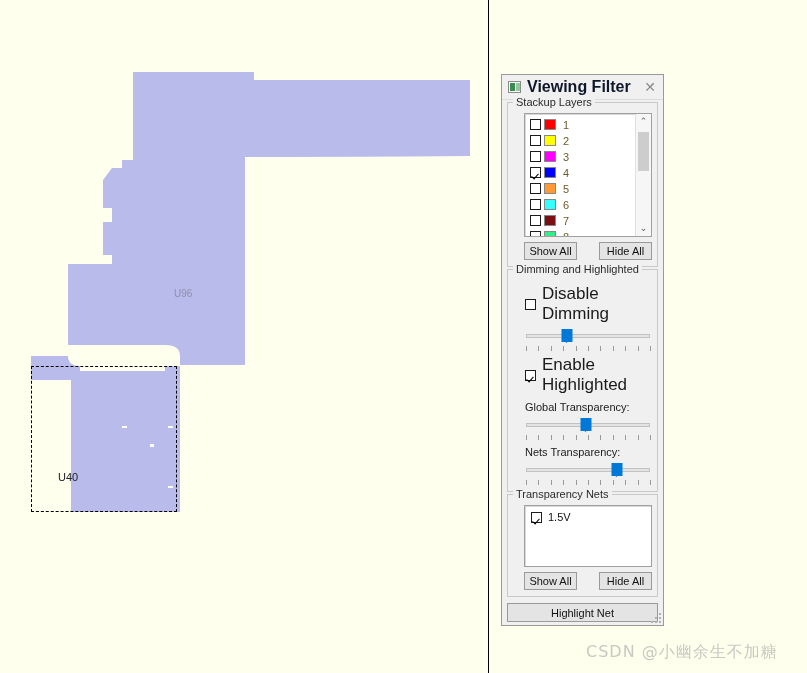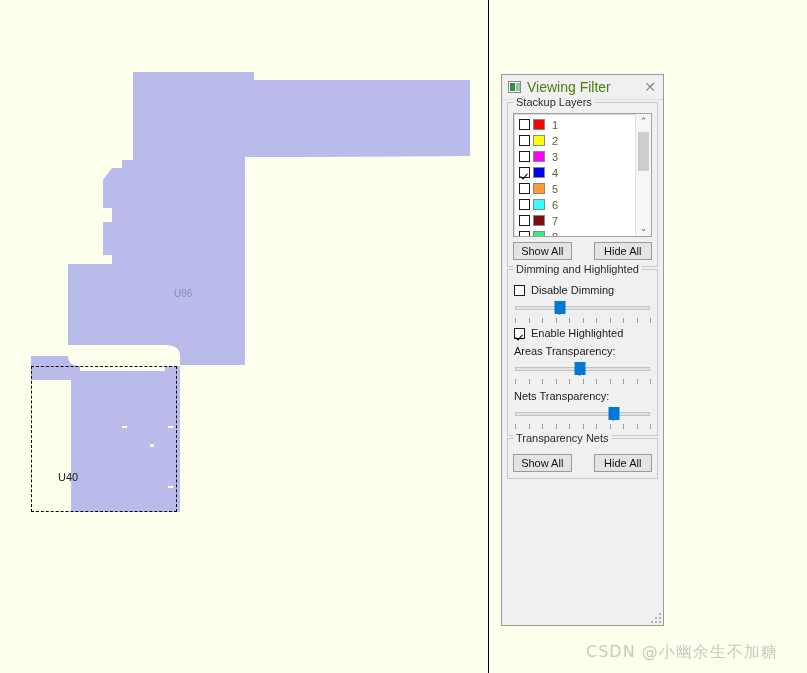--- a/index.html
+++ b/index.html
@@ -74,34 +74,34 @@
   }
   #titlebar .tb-icon::before{
     content:"";position:absolute;left:1px;top:1px;width:5px;height:8px;
     background:#3a8a52;
   }
   #titlebar .tb-icon::after{
     content:"";position:absolute;left:7px;top:1px;width:4px;height:8px;
     background:#8fc9a0;
   }
   #titlebar .tb-title{
-    flex:1 1 auto;color:#4d7c0f;font-size:14px;
-    overflow:hidden;white-space:nowrap;
+    flex:1 1 auto;color:#0f172a;font-size:16px;
+    overflow:hidden;white-space:nowrap;font-weight:bold;
   }
   #titlebar .tb-close{
     width:18px;height:18px;flex:0 0 auto;
     color:#8a8a8a;font-size:14px;line-height:18px;text-align:center;
     cursor:default;
   }
   .body{padding:0 5px;box-sizing:border-box;}
   
   .group{
     border:1px solid #c8c8c8;
     margin:2px 0 0 0;
-    padding:0 5px 6px 5px;
+    padding:0 5px 6px 16px;
     position:relative;
     box-sizing:border-box;
   }
   .group > .legend{
     position:absolute;top:-7px;left:5px;
     background:#f0f0f0;padding:0 3px;
     font-size:11px;color:#2a2a2a;
     white-space:nowrap;
   }
   .grouppad{height:10px;}
@@ -164,21 +164,21 @@
     cursor:default;
   }
   .btn-wide{
     display:block;width:100%;height:19px;line-height:18px;
     text-align:center;background:#e4e4e4;border:1px solid #9a9a9a;
     font-size:11px;color:#111;box-sizing:border-box;margin-top:6px;
     cursor:default;
   }
   
   .cbline{display:flex;align-items:center;margin:4px 0 2px 1px;}
-  .cbline .cbtext{margin-left:6px;font-size:11px;color:#1a1a1a;}
+  .cbline .cbtext{margin-left:6px;font-size:17px;color:#1a1a1a;}
   
   .slider{position:relative;height:13px;margin:5px 2px 0 2px;}
   .slider .track{
     position:absolute;left:0;right:0;top:5px;height:4px;
     background:#e3e3e3;border:1px solid #c2c2c2;box-sizing:border-box;
   }
   .slider .thumb{
     position:absolute;top:0;width:11px;height:13px;
     background:#0078d7;
     transform:translateX(-50%);
@@ -348,21 +348,21 @@
           <i style="left: 80%;"></i>
           <i style="left: 90%;"></i>
           <i style="left: 100%;"></i>
         </div>
 
       <div class="cbline">
         <span class="chk checked" id="chk-trans"></span>
         <span class="cbtext">Enable Highlighted</span>
       </div>
 
-      <div class="sliderlabel">Areas Transparency:</div>
+      <div class="sliderlabel">Global Transparency:</div>
       <div class="slider">
         <div class="track"></div>
         <div class="thumb" id="th-glob" style="left: 48%;"></div>
       </div>
       <div class="ticks" id="ticks-glob">
           <i style="left: 0%;"></i>
           <i style="left: 10%;"></i>
           <i style="left: 20%;"></i>
           <i style="left: 30%;"></i>
           <i style="left: 40%;"></i>
@@ -391,27 +391,36 @@
           <i style="left: 80%;"></i>
           <i style="left: 90%;"></i>
           <i style="left: 100%;"></i>
         </div>
     </div>
 
     <div class="group">
       <div class="legend">Transparency Nets</div>
       <div class="grouppad"></div>
 
+      <div class="listbox" id="nets-list">
+        <div class="rows" id="net-rows">
+            <div class="net-row">
+              <span class="chk checked"></span>
+              <span class="net-name">1.5V</span>
+            </div>
+          </div>
+      </div>
 
       <div class="btnrow">
         <div class="btn">Show All</div>
         <div class="btn">Hide All</div>
       </div>
     </div>
 
+    <div class="btn-wide">Highlight Net</div>
   </div>
 
   <div id="grip">
     <i style="left:8px;top:0"></i>
     <i style="left:4px;top:4px"></i>
       <i style="left:8px;top:4px"></i>
     <i style="left:0px;top:8px"></i>
       <i style="left:4px;top:8px"></i>
       <i style="left:8px;top:8px"></i>
   </div>

